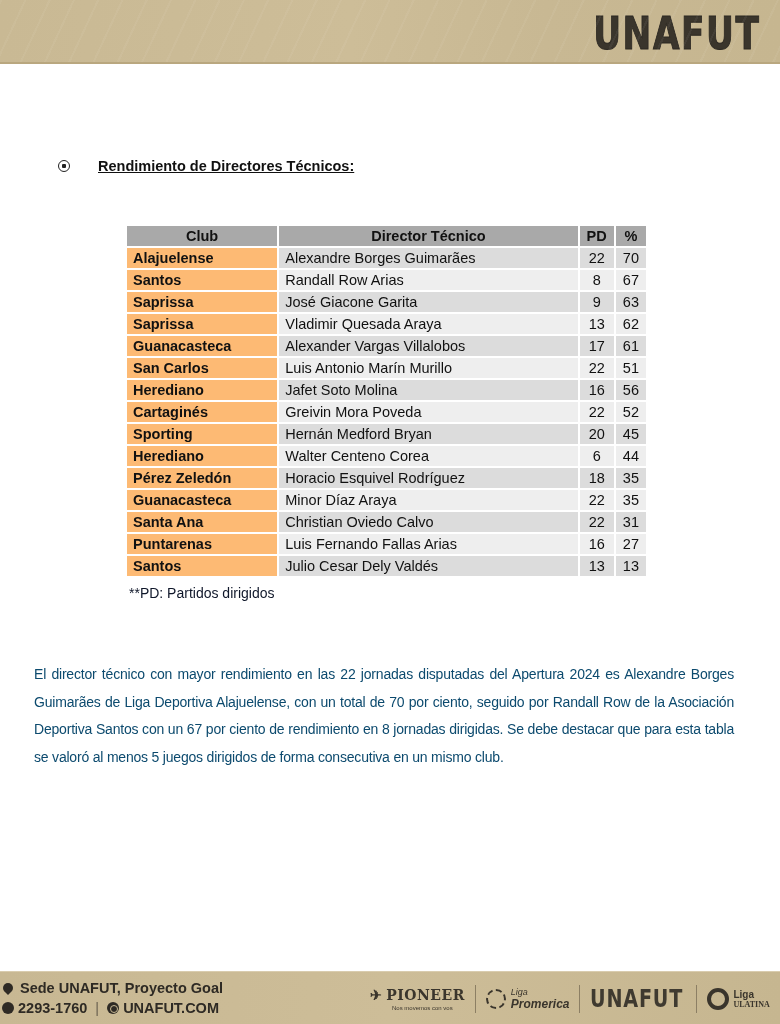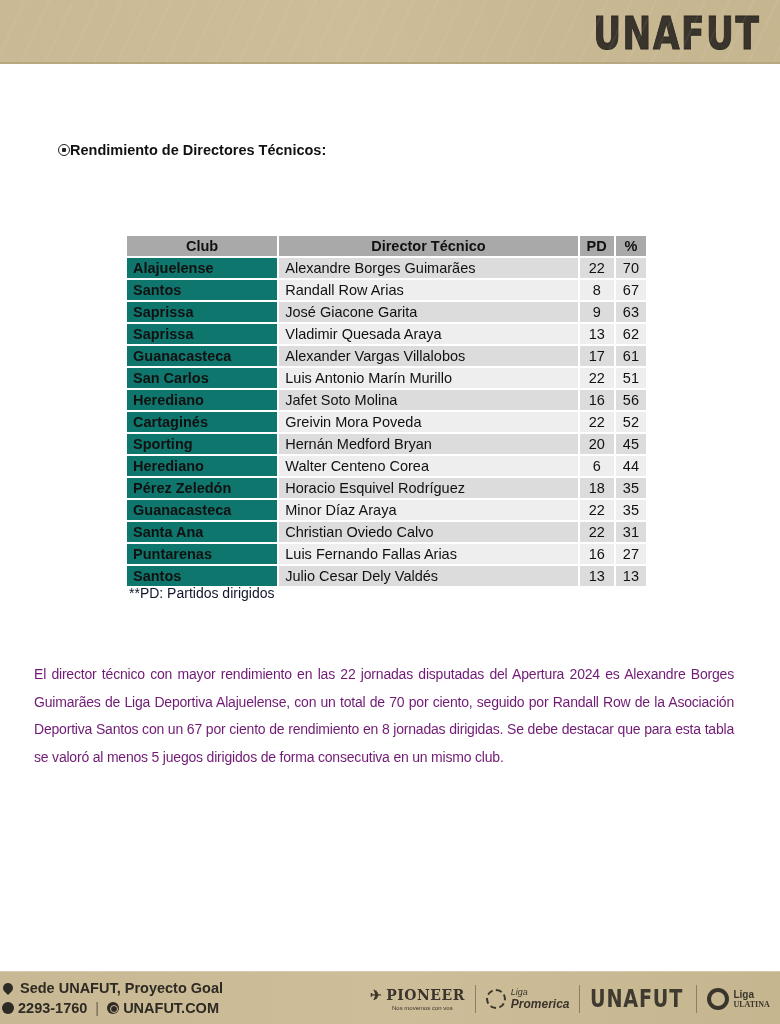--- a/index.html
+++ b/index.html
@@ -17,50 +17,50 @@
   }
   .brand-logo {
     position: absolute; right: 20px; top: 8px;
     font-family: "DejaVu Sans", sans-serif; font-weight: bold; font-size: 44px;
     letter-spacing: 2px; color: #3a352c; transform: scaleX(0.78); transform-origin: right center;
     -webkit-text-stroke: 1px #2c2822;
     text-shadow: 1px 0 0 #c9b994;
   }
 
   .section-title {
-    position: absolute; left: 58px; top: 142px; display: flex; align-items: center; gap: 0;
-    font-size: 14.5px; font-weight: bold; color: #111;
+    position: absolute; left: 58px; top: 158px; display: flex; align-items: center; gap: 28px;
+    font-size: 14.5px; font-weight: bold; color: #111; text-decoration: underline;
   }
   .ball-icon {
     width: 12px; height: 12px; border-radius: 50%; border: 1.6px solid #222; position: relative; background: #fff;
   }
   .ball-icon::after {
     content: ""; position: absolute; left: 2.5px; top: 2.5px; width: 4px; height: 4px; background: #222; border-radius: 1px;
   }
 
   table.ranking {
-    position: absolute; left: 125px; top: 234px; width: 523px; border-collapse: collapse;
+    position: absolute; left: 125px; top: 224px; width: 523px; border-collapse: collapse;
     font-size: 14.5px;
   }
   table.ranking th, table.ranking td {
     height: 22px; padding: 0 6px; border: 2px solid #ffffff; line-height: 18px;
   }
   table.ranking th { background: #a9a9a9; font-weight: bold; text-align: center; color: #111; }
-  table.ranking td.club { background: #0f766e; font-weight: bold; width: 143px; }
+  table.ranking td.club { background: #fdba74; font-weight: bold; width: 143px; }
   table.ranking td.director { width: 282px; padding-left: 6px; }
   table.ranking td.num { text-align: center; width: 27px; }
   table.ranking tr.odd td.director, table.ranking tr.odd td.num { background: #dcdcdc; }
   table.ranking tr.even td.director, table.ranking tr.even td.num { background: #eeeeee; }
 
   .footnote { position: absolute; left: 129px; top: 585px; font-size: 14px; color: #0f172a; }
 
   .paragraph {
     position: absolute; left: 34px; top: 661px; width: 700px;
     font-family: "Liberation Sans", sans-serif; font-size: 14px; line-height: 27.5px;
-    text-align: justify; color: #701a75; letter-spacing: -0.2px;
+    text-align: justify; color: #0c4a6e; letter-spacing: -0.2px;
   }
 
   .footer-band {
     position: absolute; left: 0; top: 971px; width: 780px; height: 53px;
     background: linear-gradient(90deg, #c8b893 0%, #cdbd98 50%, #c6b690 100%);
     border-top: 1px solid #d9ccae;
     padding-left: 26px;
   }
   .contact { position: absolute; left: 2px; top: 6px; font-size: 14.5px; font-weight: bold; color: #2e2a24; line-height: 20px; }
   .contact .row { display: flex; align-items: center; gap: 4px; }

